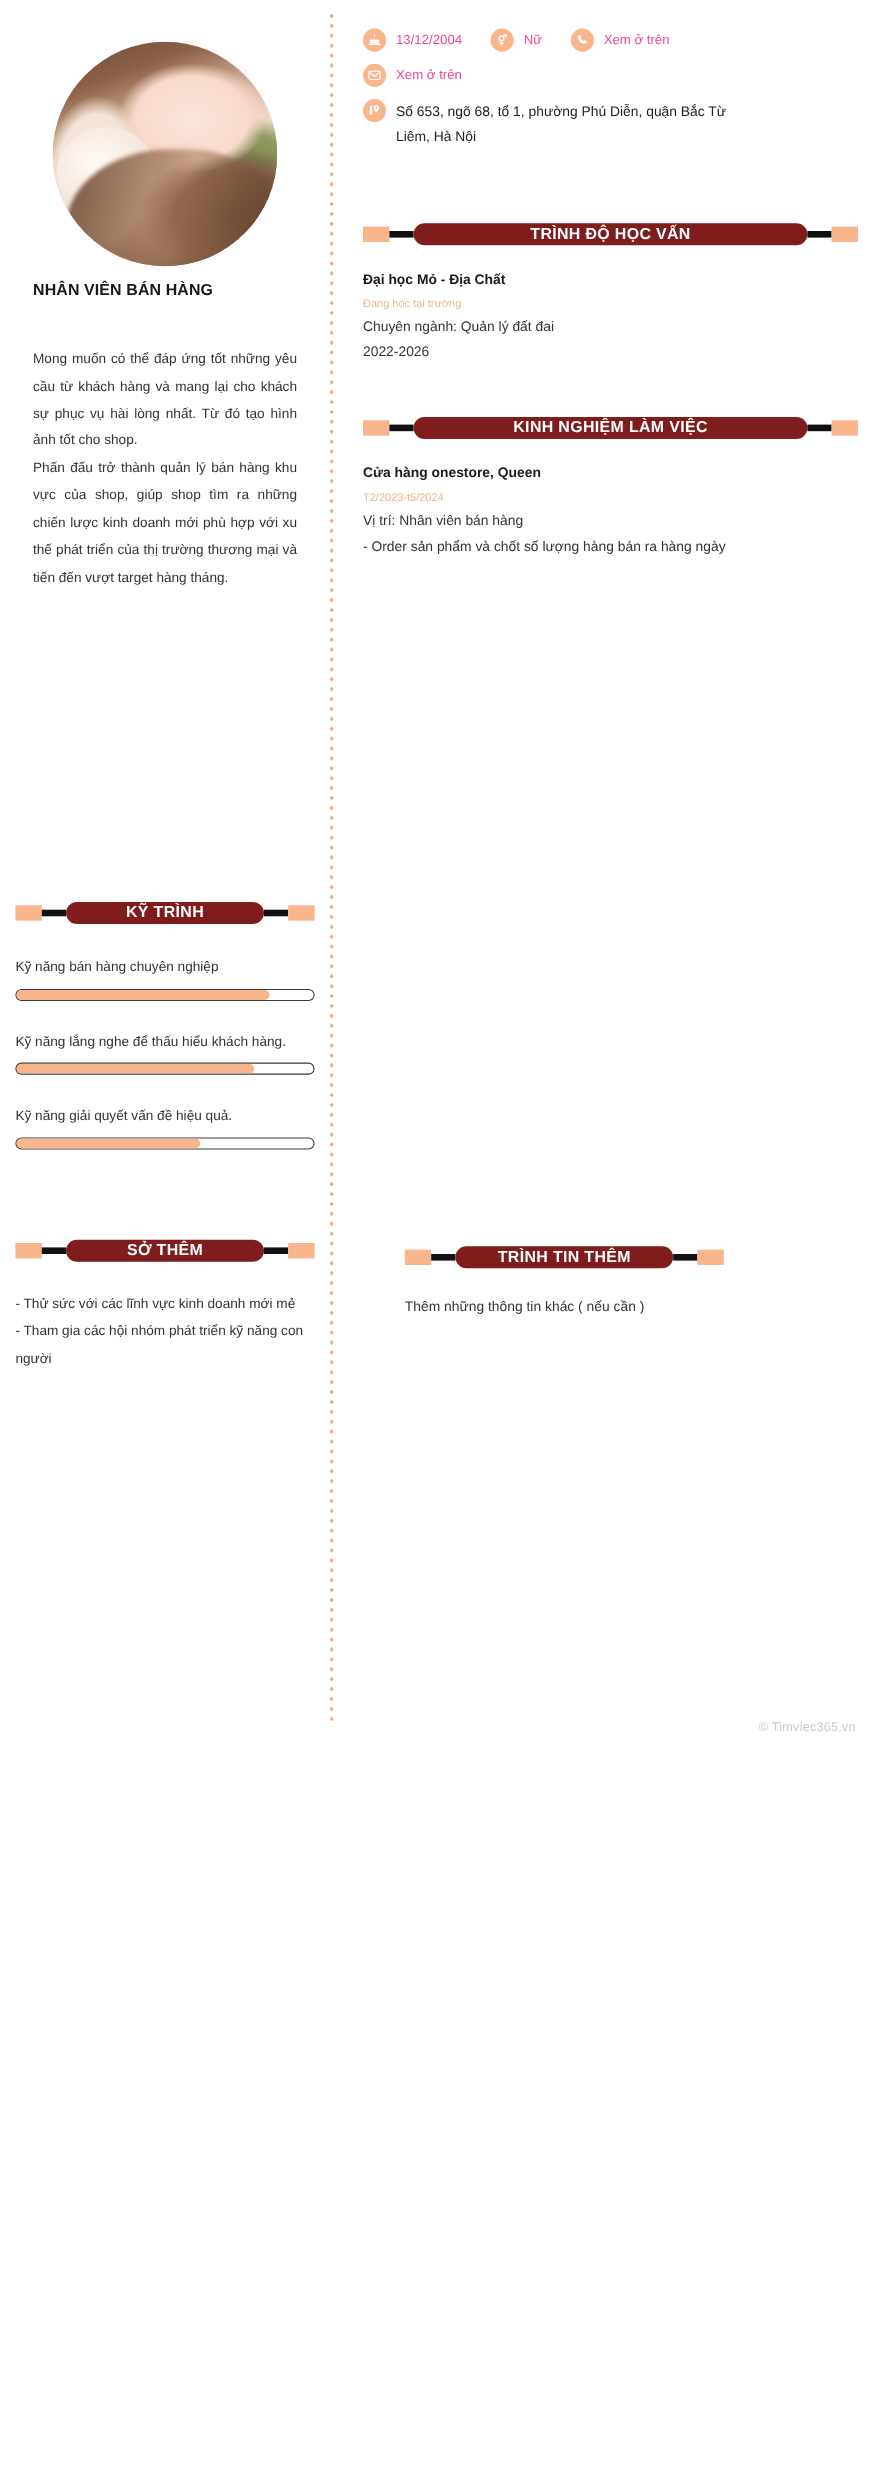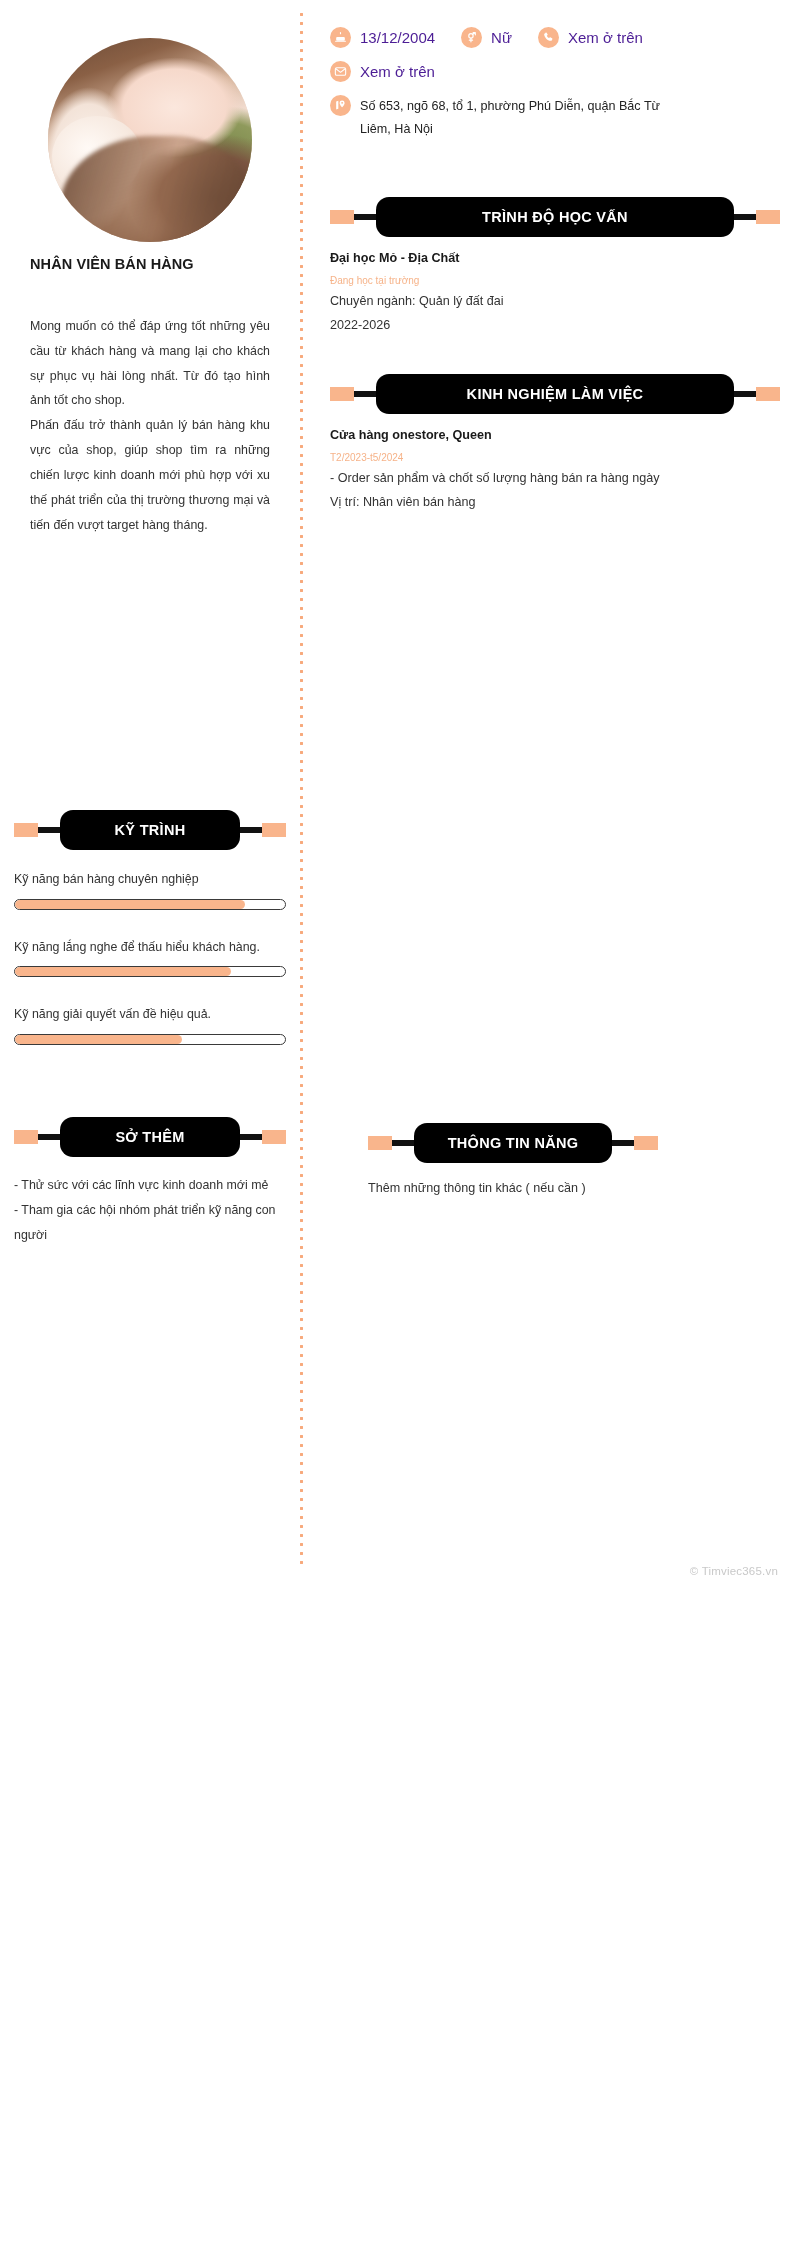--- a/index.html
+++ b/index.html
@@ -123,22 +123,22 @@
     flex: 0 0 auto;
   }
   .banner .bar {
     width: 22px;
     height: 6px;
     background: #111111;
     flex: 0 0 auto;
   }
   .banner .pill {
     flex: 1 1 auto;
-    height: 40px;
-    background: #000000;
+    height: 20px;
+    background: #7f1d1d;
     border-radius: 13px;
     color: #ffffff;
     font-size: 14.5px;
     font-weight: bold;
     letter-spacing: .3px;
     display: flex;
     align-items: center;
     justify-content: center;
   }
   .banner .bar-r {
@@ -214,22 +214,22 @@
     background: #f9b58c;
     color: #ffffff;
     flex: 0 0 auto;
     display: flex;
     align-items: center;
     justify-content: center;
     margin-right: 9px;
   }
   .cicon svg { display: block; }
   .ctext {
-    font-size: 15px;
-    color: #4c1d95;
+    font-size: 12px;
+    color: #ec4899;
     line-height: 1.55;
   }
   .addr-wrap { display: flex; align-items: flex-start; }
   .addr-text {
     font-size: 12.6px;
     color: #222222;
     line-height: 1.85;
     max-width: 330px;
   }
 
@@ -421,31 +421,31 @@
         <span class="cap"></span>
         <span class="bar"></span>
         <span class="pill">KINH NGHIỆM LÀM VIỆC</span>
         <span class="bar-r"></span>
         <span class="cap-r"></span>
       </div>
 
       <div class="entry">
         <div class="entry-title">Cửa hàng onestore, Queen</div>
         <div class="entry-date">T2/2023-t5/2024</div>
+        <div class="entry-line">Vị trí: Nhân viên bán hàng</div>
         <div class="entry-line">- Order sản phẩm và chốt số lượng hàng bán ra hàng ngày</div>
-        <div class="entry-line">Vị trí: Nhân viên bán hàng</div>
       </div>
     </div>
   </div>
 
   <div class="pos" style="left:368px; top:1131px; width:290px;">
     <div class="banner">
       <span class="cap"></span>
       <span class="bar"></span>
-      <span class="pill">THÔNG TIN NĂNG</span>
+      <span class="pill">TRÌNH TIN THÊM</span>
       <span class="bar-r"></span>
       <span class="cap-r"></span>
     </div>
     <div class="extra-note">Thêm những thông tin khác ( nếu cần )</div>
   </div>
 
   <div class="watermark">© Timviec365.vn</div>
 
 </div>
 

